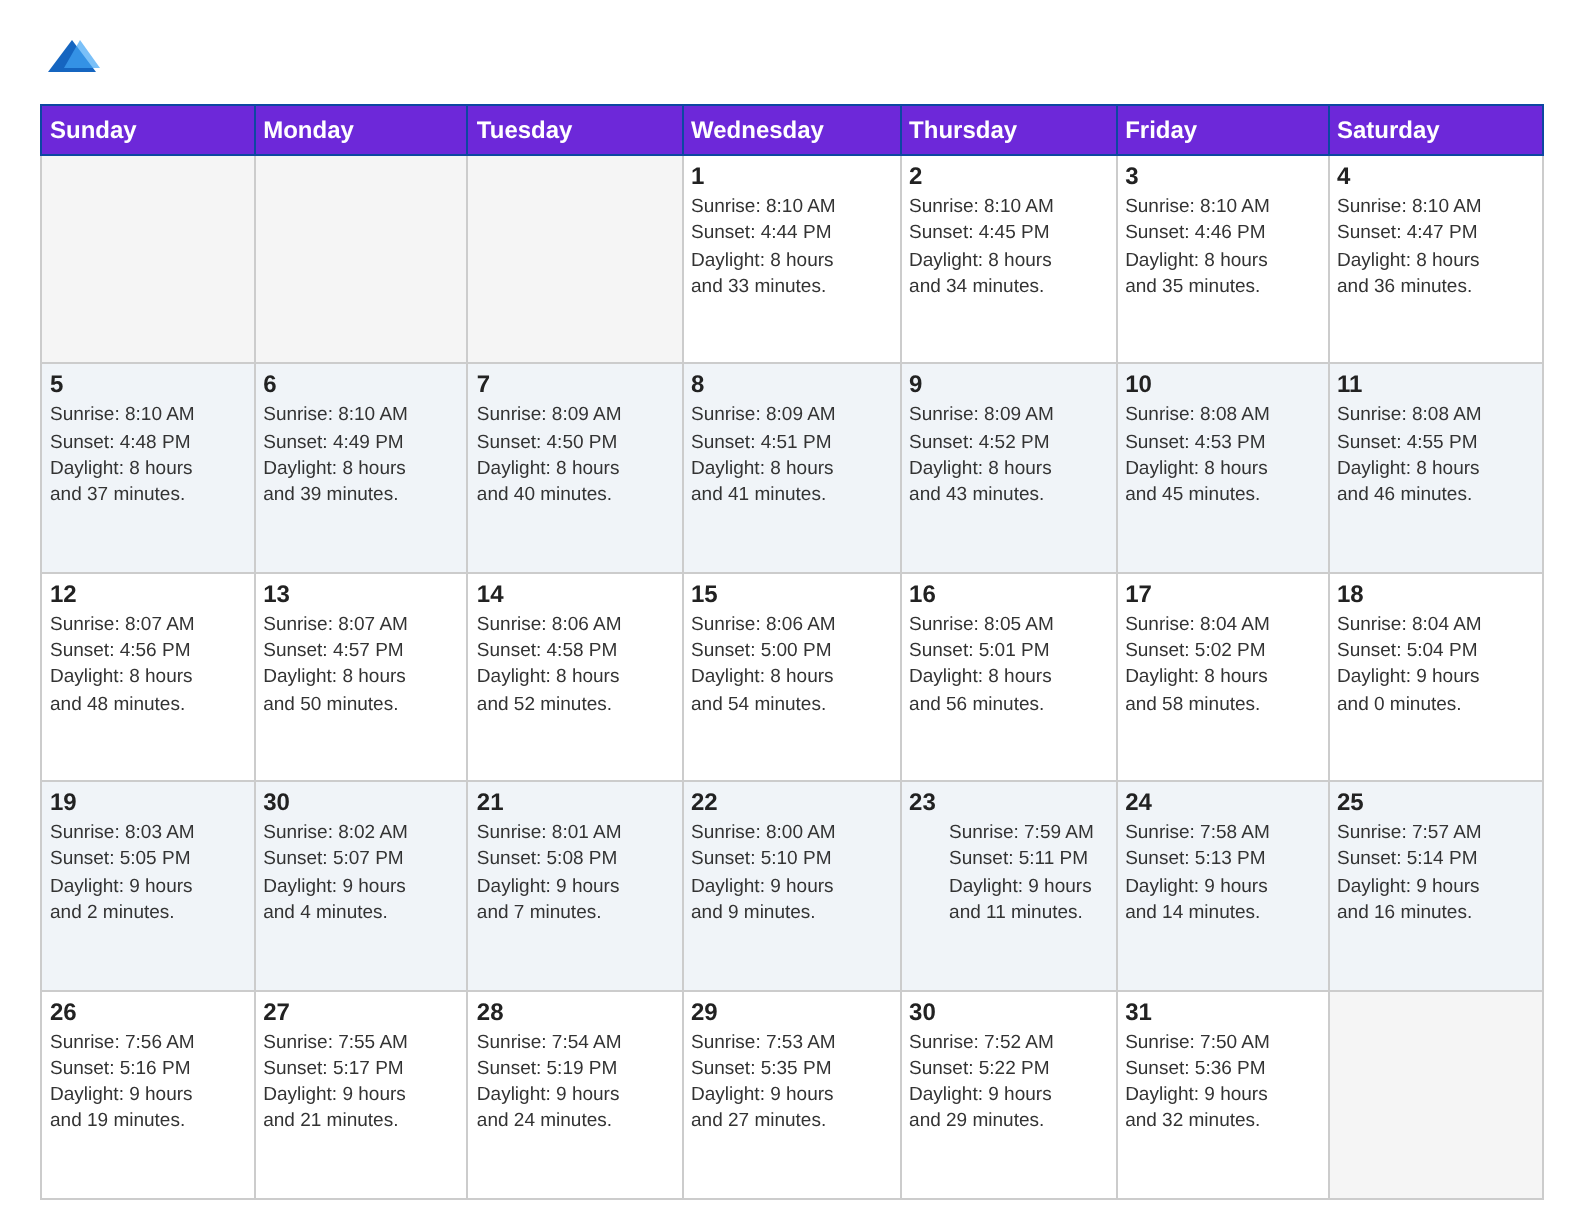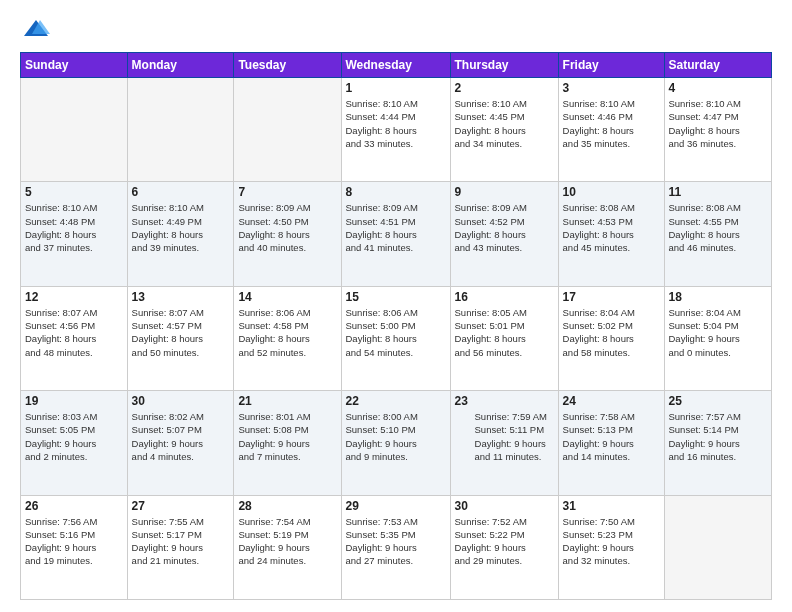--- a/index.html
+++ b/index.html
@@ -353,21 +353,21 @@
           <td>
             <span class="day-num">30</span>
             <div class="day-info" style="white-space: pre-line;">Sunrise: 7:52 AM
 Sunset: 5:22 PM
 Daylight: 9 hours
 and 29 minutes.</div>
           </td>
           <td>
             <span class="day-num">31</span>
             <div class="day-info" style="white-space: pre-line;">Sunrise: 7:50 AM
-Sunset: 5:23 PM
+Sunset: 5:36 PM
 Daylight: 9 hours
 and 32 minutes.</div>
           </td>
           <td class="empty"></td>
         </tr>
       </tbody>
   </table>
 </div>
 
 </body></html>

